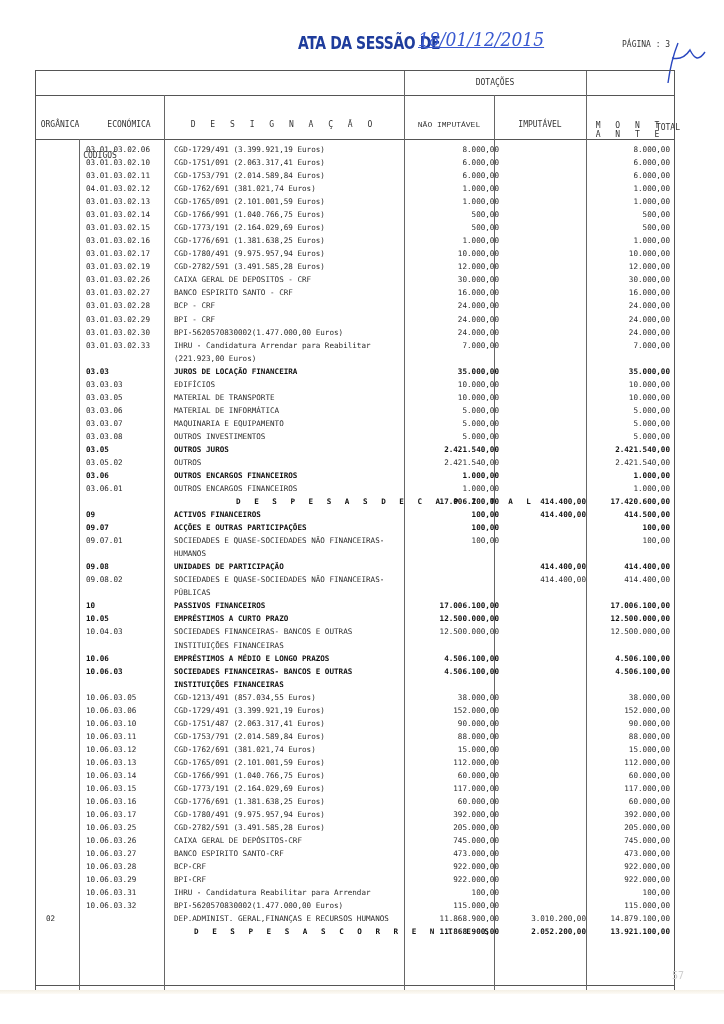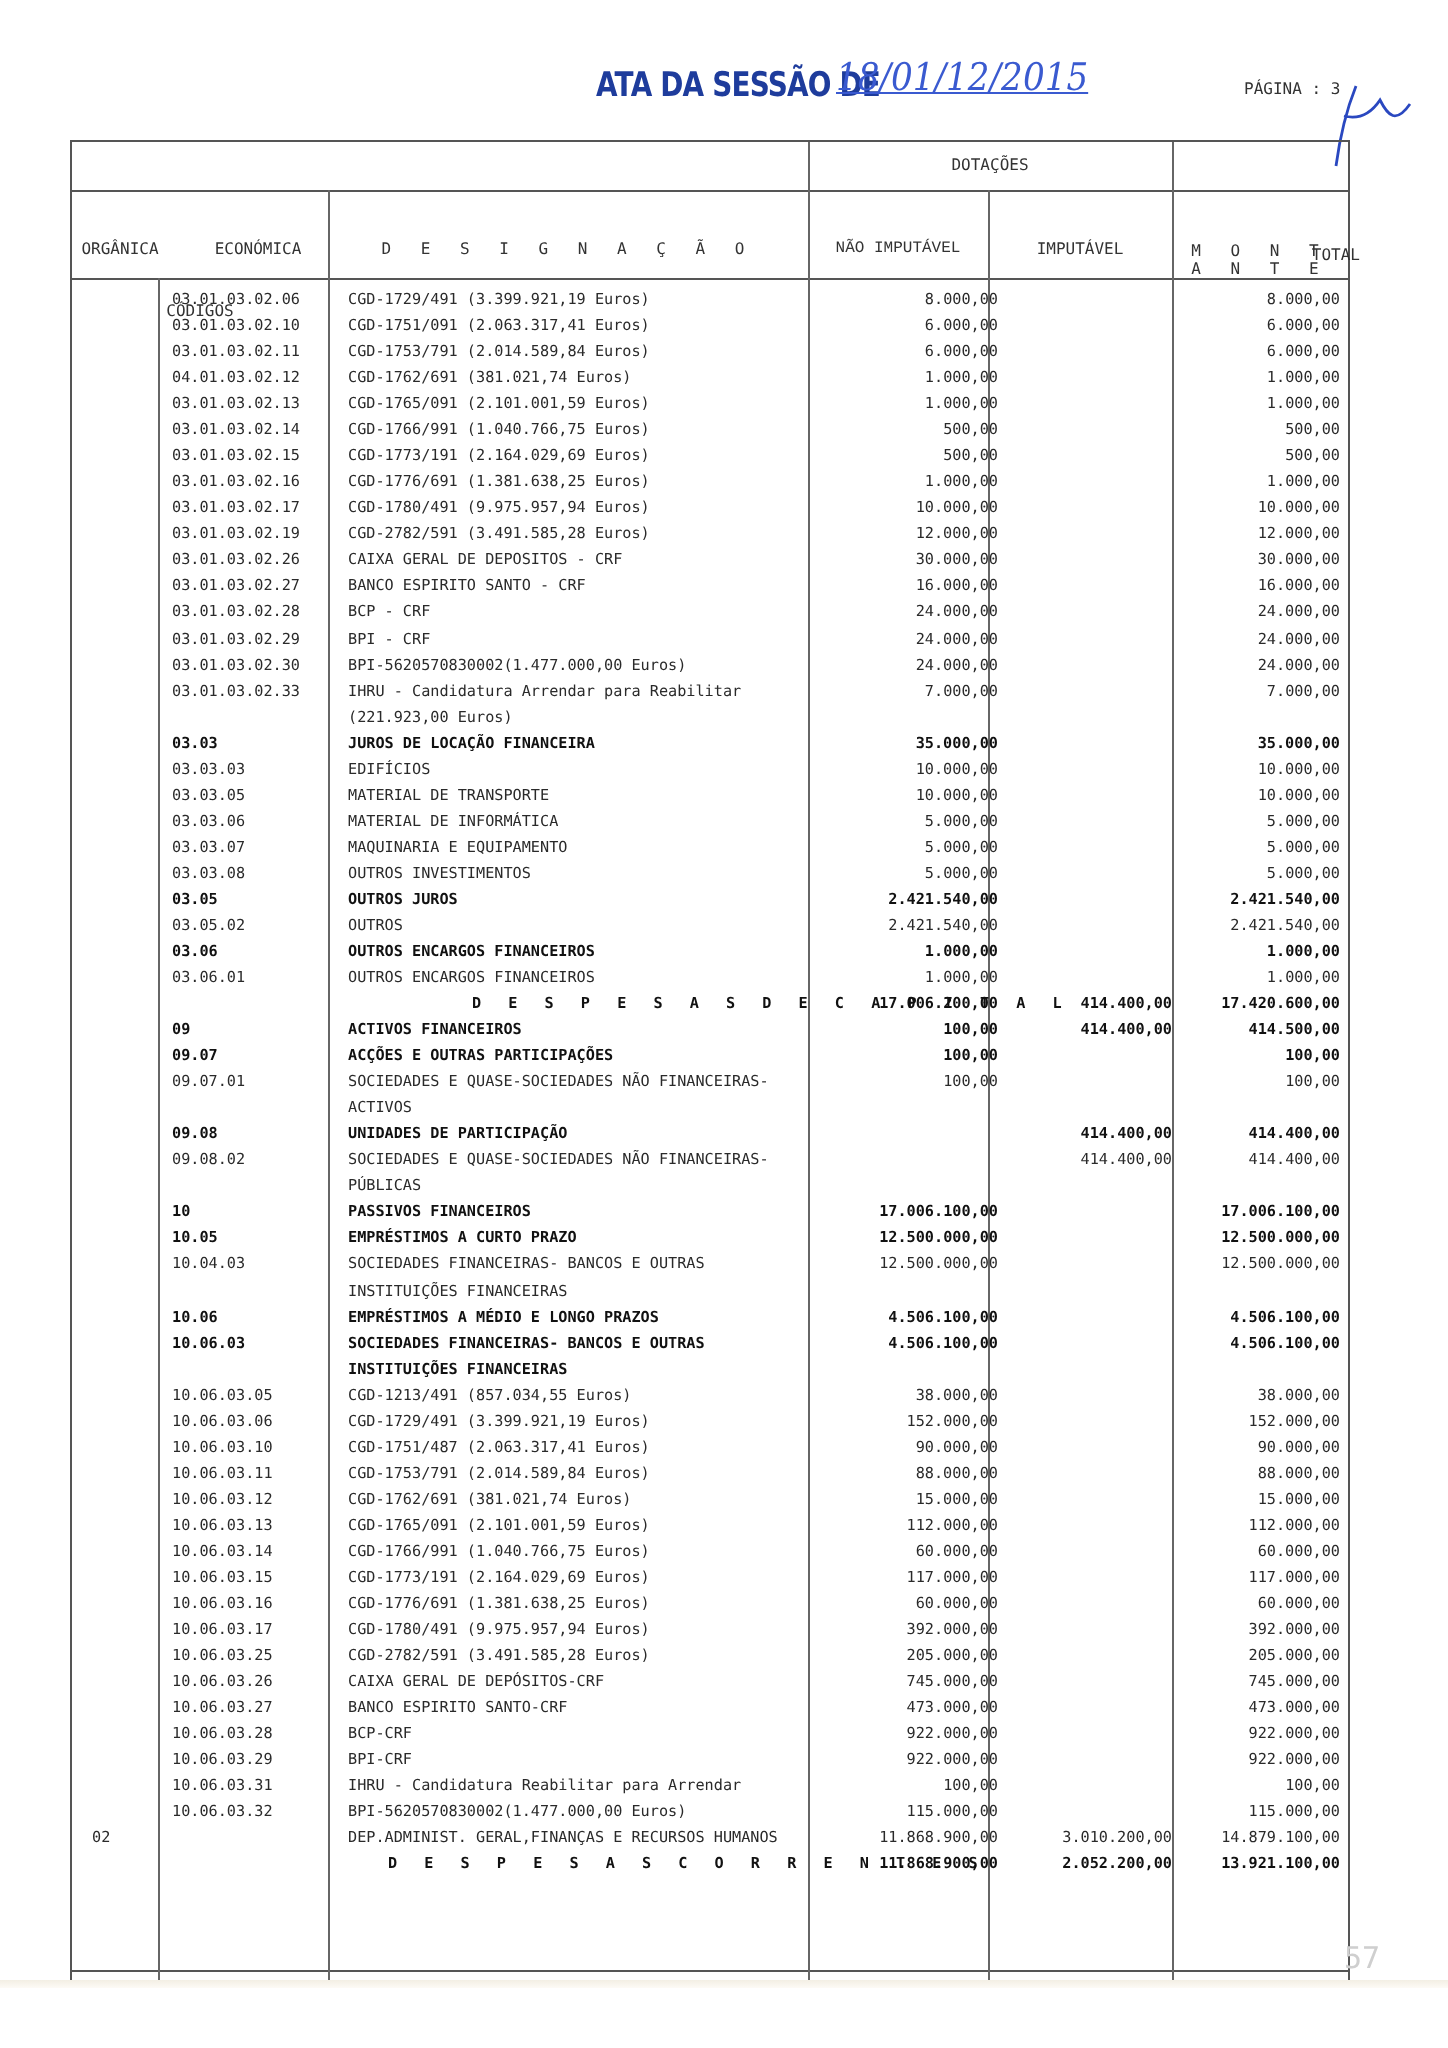--- a/index.html
+++ b/index.html
@@ -21,21 +21,21 @@
   .c-org { position:absolute; left:10px; }
   .c-eco { position:absolute; left:50px; }
   .c-des { position:absolute; left:138px; }
   .c-ni  { position:absolute; left:368px; width:95px; text-align:right; }
   .c-im  { position:absolute; left:460px; width:90px; text-align:right; }
   .c-tot { position:absolute; left:550px; width:84px; text-align:right; }
   .bold { font-weight:bold; color:#111; }
   .section { letter-spacing:4.5px; font-weight:bold; }
   .fold { position:absolute; left:0; top:990px; width:724px; height:4px;
           background:linear-gradient(#f3efe4,#fdfbf6); }
-  .footer-mark { position:absolute; left:672px; top:970px; font-size:15px; color:#cfcfcf; }
+  .footer-mark { position:absolute; left:672px; top:970px; font-size:10px; color:#cfcfcf; }
 </style>
 </head>
 <body>
 
 <div class="title">ATA DA SESSÃO DE</div>
 <div class="hand-date">18/01/12/2015</div>
 <div class="page-label">PÁGINA : 3</div>
 <svg class="signature" viewBox="0 0 60 50">
   <path d="M18 45 C20 30, 24 15, 28 5 M22 20 C30 22, 36 18, 40 12 C44 20, 48 24, 55 14" stroke="#2a48c0" stroke-width="1.4" fill="none"></path>
 </svg>
@@ -308,21 +308,21 @@
         <span class="c-org"></span>
         <span class="c-eco">09.07.01</span>
         <span class="c-des">SOCIEDADES E QUASE-SOCIEDADES NÃO FINANCEIRAS-</span>
         <span class="c-ni">100,00</span>
         <span class="c-im"></span>
         <span class="c-tot">100,00</span>
       </div>
       <div class="row" style="top: 477.24px;">
         <span class="c-org"></span>
         <span class="c-eco"></span>
-        <span class="c-des">ACTIVOS</span>
+        <span class="c-des">HUMANOS</span>
         <span class="c-ni"></span>
         <span class="c-im"></span>
         <span class="c-tot"></span>
       </div>
       <div class="row bold" style="top: 490.28px;">
         <span class="c-org"></span>
         <span class="c-eco">09.08</span>
         <span class="c-des">UNIDADES DE PARTICIPAÇÃO</span>
         <span class="c-ni"></span>
         <span class="c-im">414.400,00</span>

